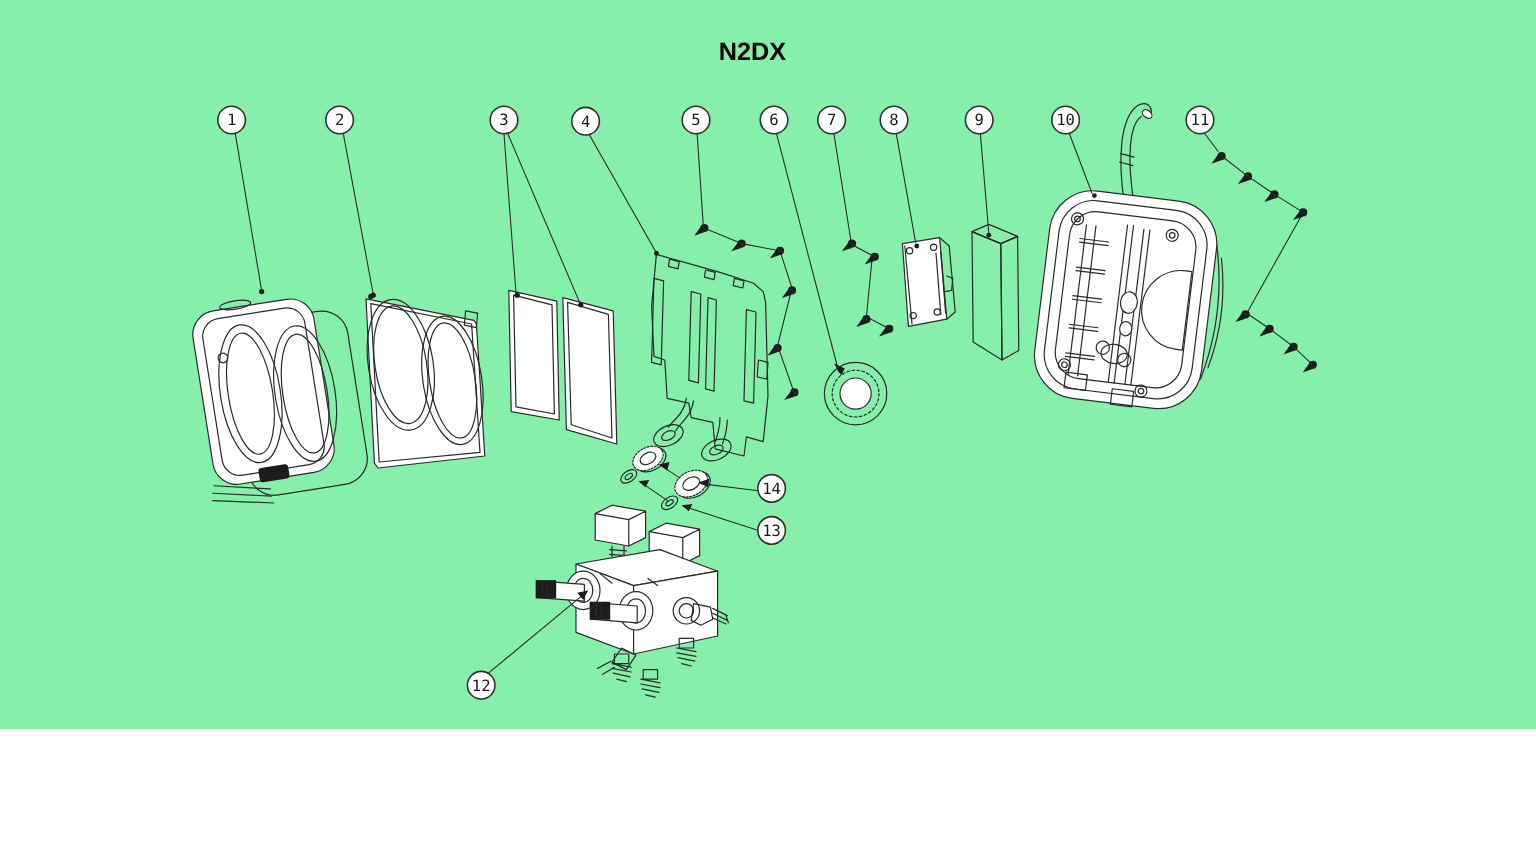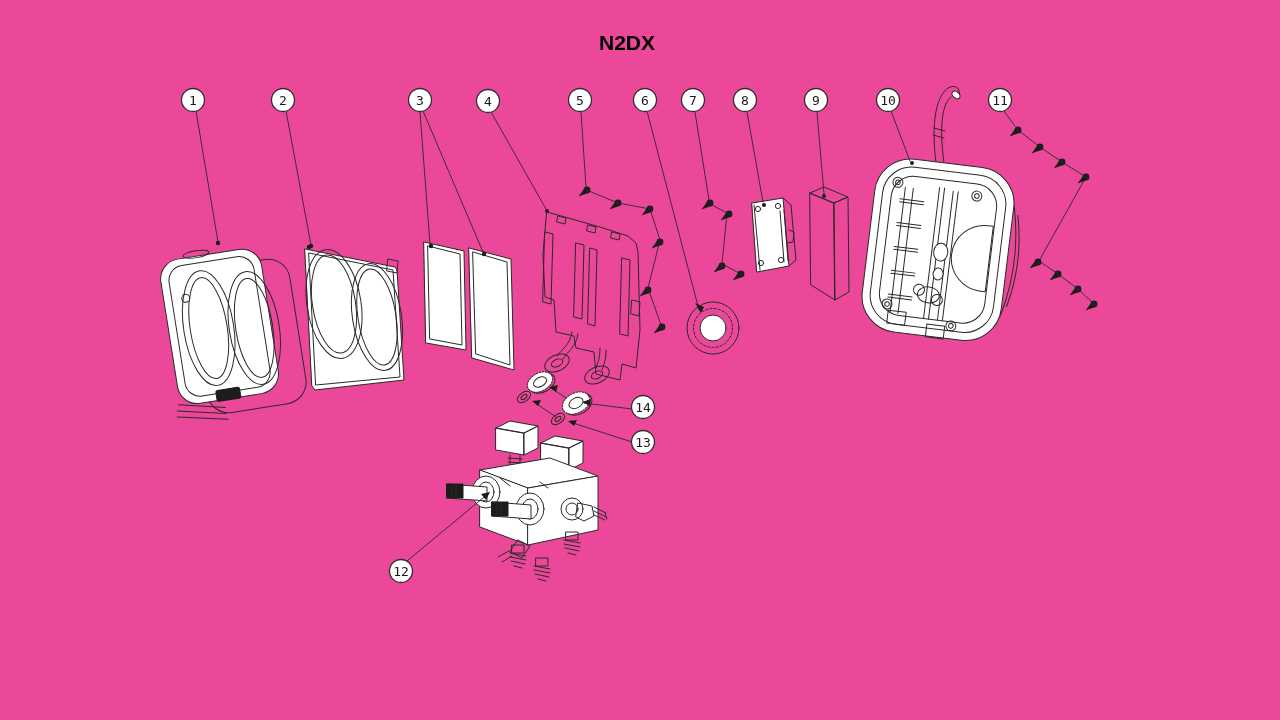--- a/index.html
+++ b/index.html
@@ -1,16 +1,16 @@
 <!DOCTYPE html>
 <html><head>
 <meta charset="utf-8">
 <style>
   html,body{margin:0;padding:0;background:#fff;}
-  .stage{position:relative;width:1280px;height:720px;background:#ec4899;overflow:hidden;
+  .stage{position:relative;width:1280px;height:608px;background:#86efac;overflow:hidden;
          font-family:"Liberation Sans",sans-serif;text-align:right;}
   svg{position:absolute;left:0;top:0;}
   svg path,svg rect,svg circle,svg ellipse,svg line,svg polyline{
     fill:none;stroke:#2a2a2a;stroke-width:1;stroke-linecap:round;stroke-linejoin:round;}
   .title{font-family:"Liberation Sans",sans-serif;font-size:21px;font-weight:bold;
          fill:#000;stroke:none;text-anchor:middle;}
   .co circle{fill:#fff;stroke:#2e2e2e;stroke-width:1.3;}
   .co text{font-family:"DejaVu Sans Mono",monospace;font-size:13px;fill:#1a1a1a;
            stroke:none;text-anchor:middle;}
   .ldr{stroke:#2a2a2a;stroke-width:0.9;}

